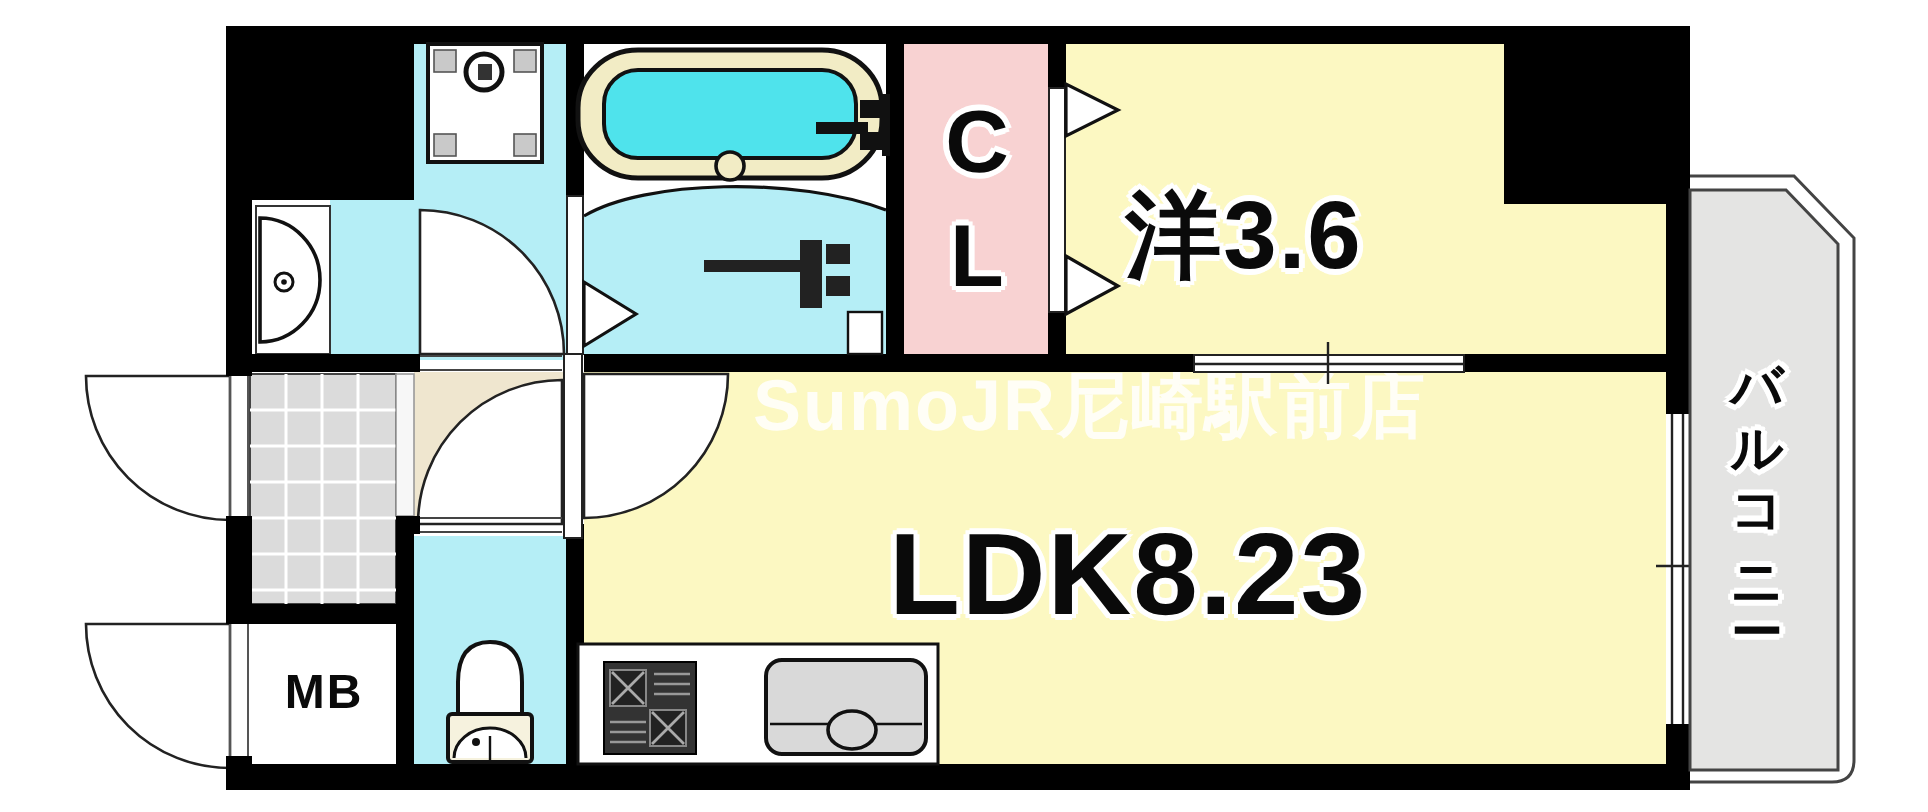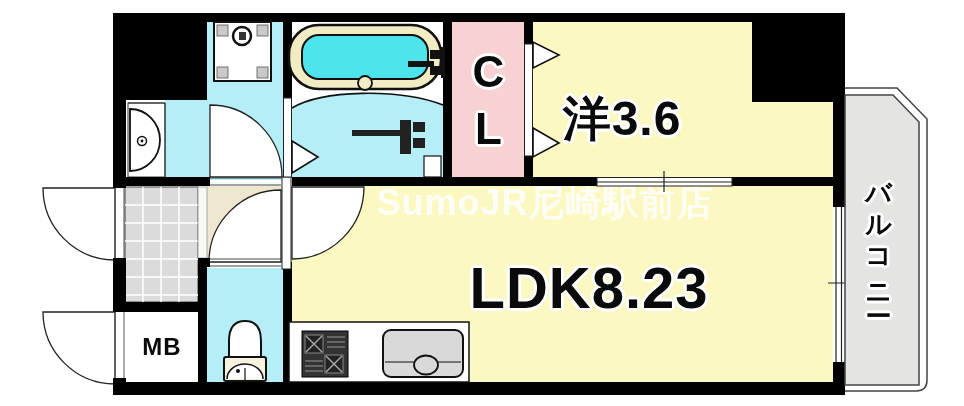--- a/index.html
+++ b/index.html
@@ -4,21 +4,21 @@
 <style>
   html,body{margin:0;padding:0;background:#fff;}
   .stage{position:relative;width:964px;height:406px;background:#fff;overflow:hidden;
          font-family:"Liberation Sans","DejaVu Sans",sans-serif;}
   .stage svg{position:absolute;left:0;top:0;}
   .room-label{position:absolute;transform:translate(-50%,-50%);color:#0a0a0a;font-weight:bold;
     white-space:nowrap;line-height:1;
     text-shadow:-2px -2px 0 #fff,2px -2px 0 #fff,-2px 2px 0 #fff,2px 2px 0 #fff,
                  0 -3px 0 #fff,0 3px 0 #fff,-3px 0 0 #fff,3px 0 0 #fff;}
   .lbl-yo{left:622px;top:99px;font-size:48px;letter-spacing:1px;margin-top:20px;}
-  .lbl-ldk{left:564px;top:288px;font-size:58px;letter-spacing:1px;margin-left:25px;}
+  .lbl-ldk{left:564px;top:288px;font-size:58px;letter-spacing:1px;}
   .lbl-cl{left:488px;top:104px;font-size:44px;writing-mode:vertical-lr;text-orientation:upright;letter-spacing:8px;}
   .lbl-mb{left:162px;top:347px;font-size:24px;letter-spacing:1px;}
   .lbl-balcony{left:879px;top:235px;font-size:26px;writing-mode:vertical-rl;text-orientation:upright;letter-spacing:5px;}
   .watermark-text{fill:rgba(255,255,255,0.85);font-size:36px;font-weight:bold;letter-spacing:1px;}
 </style>
 </head>
 <body>
 
 <div class="stage">
 <svg width="964" height="406" viewBox="0 0 964 406">

